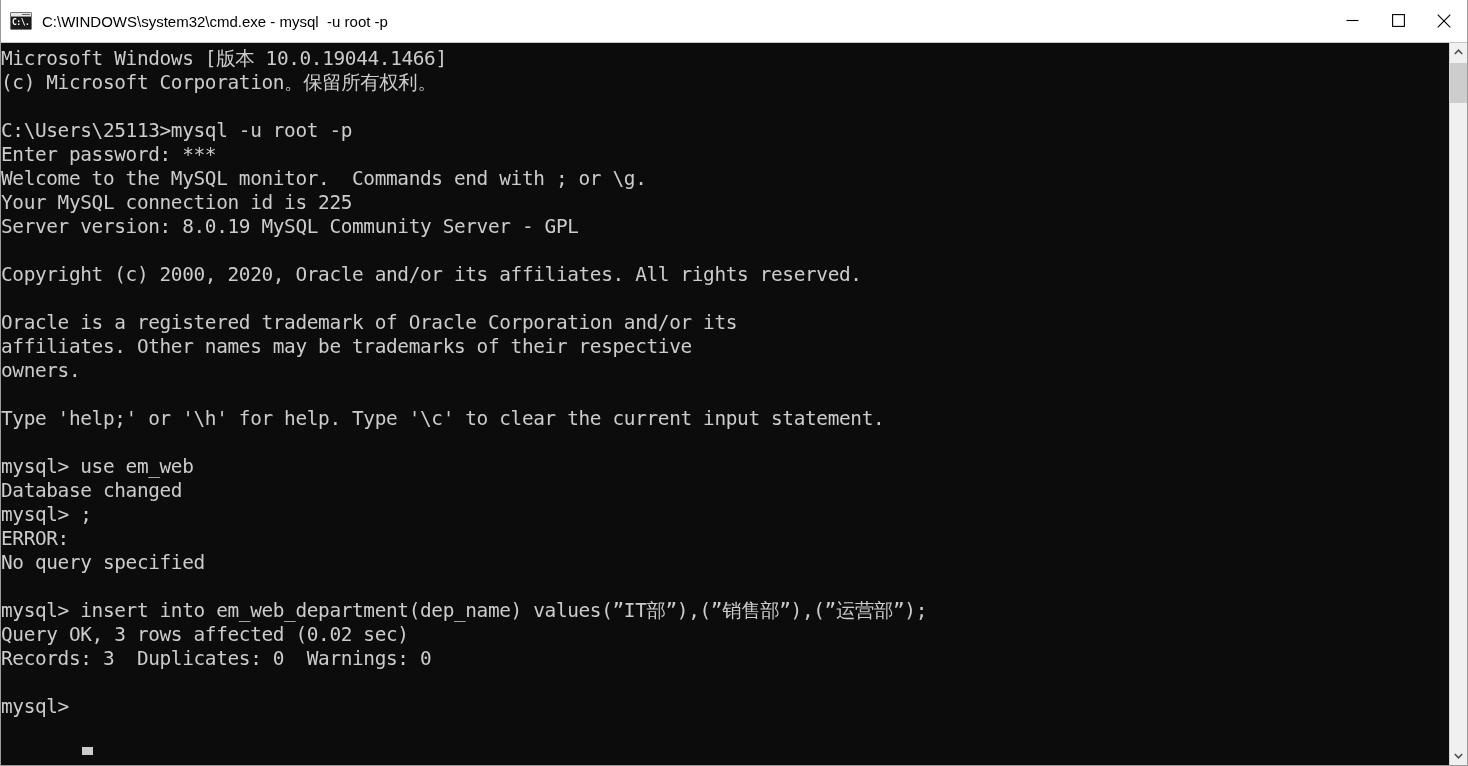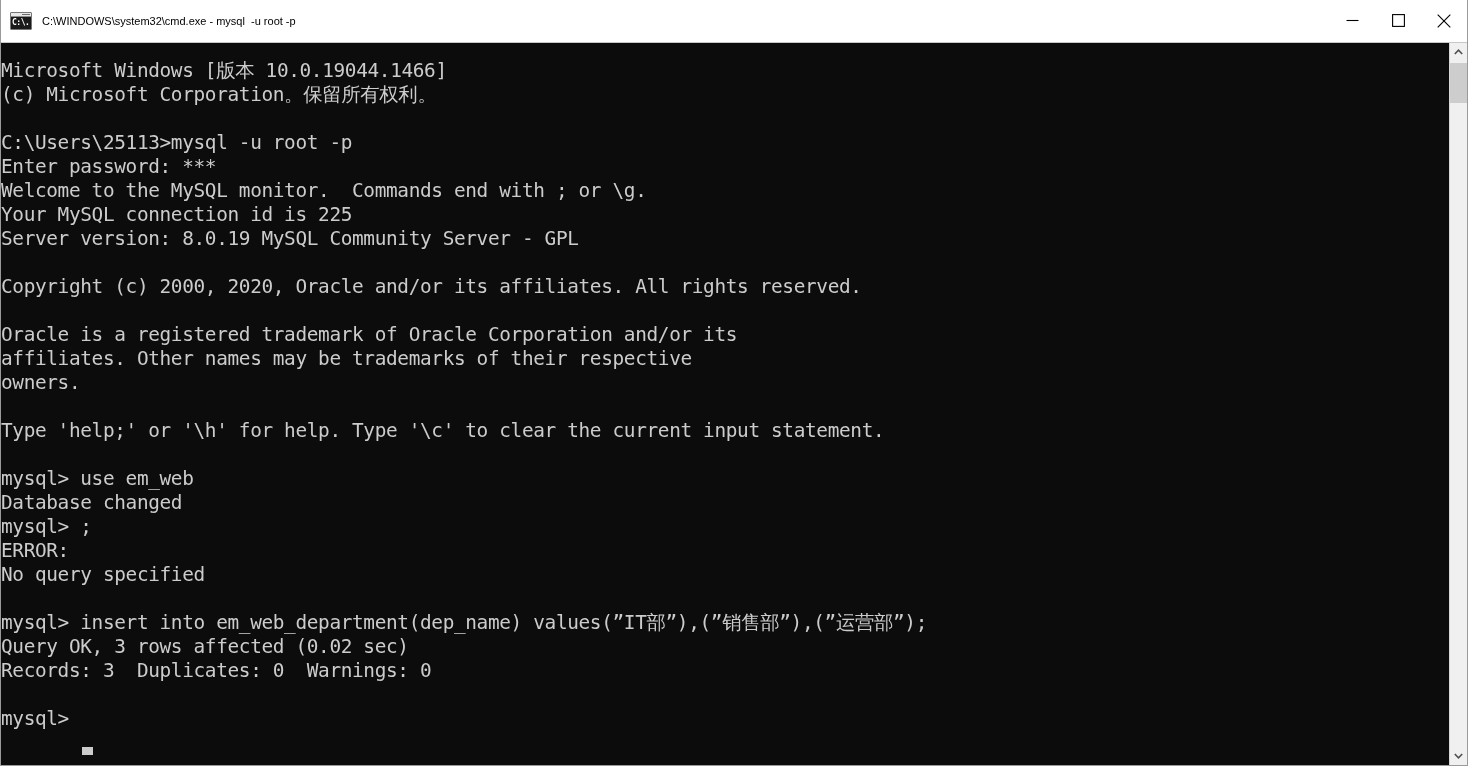--- a/index.html
+++ b/index.html
@@ -80,21 +80,21 @@
     color: #ffffff;
     font-family: "DejaVu Sans Mono", monospace;
     font-size: 8px;
     line-height: 12px;
     font-weight: bold;
     letter-spacing: -0.5px;
     padding-left: 1px;
     box-sizing: border-box;
   }
   .title-text {
-    font-size: 11px;
+    font-size: 15px;
     color: #000000;
     white-space: pre;
     font-family: "Liberation Sans", sans-serif;
   }
   .win-controls {
     display: flex;
     height: 43px;
     flex: 0 0 auto;
   }
   .win-btn {
@@ -123,21 +123,21 @@
   .console-text {
     margin: 0;
     padding: 0;
     color: #cccccc;
     font-family: "DejaVu Sans Mono", monospace;
     font-size: 19.4px;
     line-height: 24px;
     white-space: pre;
     letter-spacing: -0.35px;
     position: absolute;
-    top: 16px;
+    top: 4px;
     left: 0px;
   }
   .cursor {
     position: absolute;
     left: 81px;
     top: 704px;
     width: 11px;
     height: 8px;
     background: #cccccc;
   }

